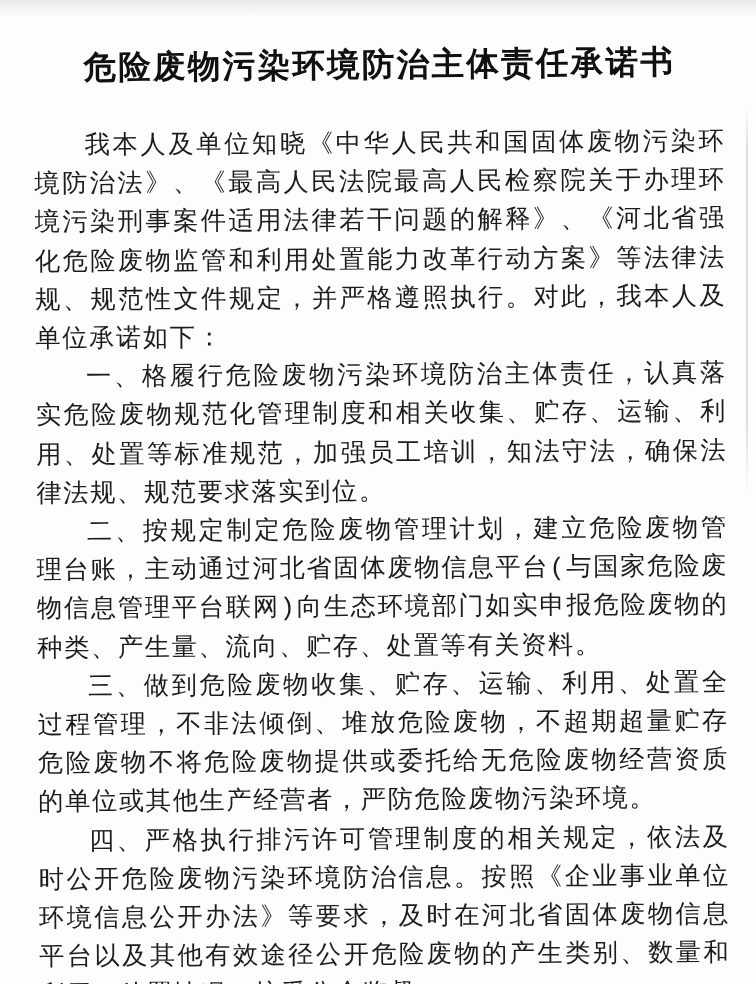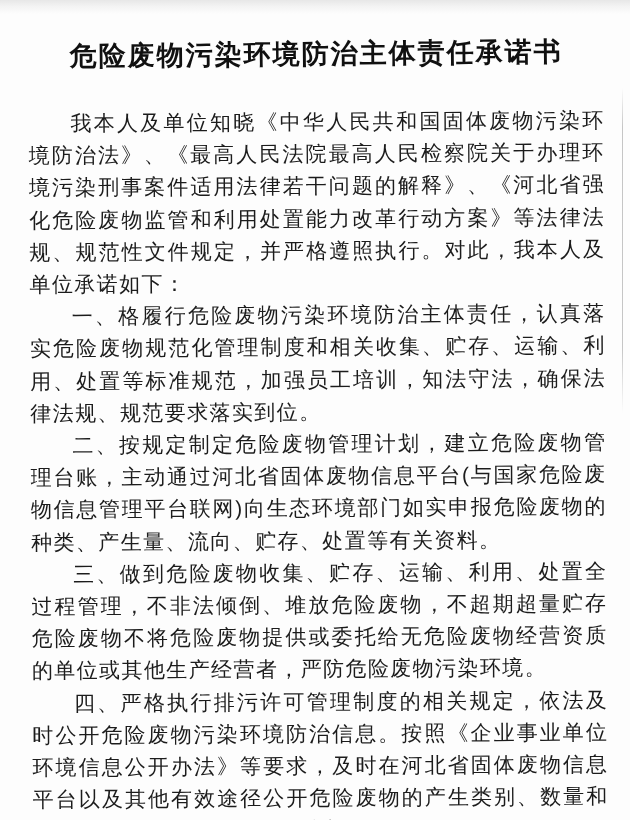--- a/index.html
+++ b/index.html
@@ -8,21 +8,21 @@
     width: 630px;
     height: 820px;
     overflow: hidden;
     background: #ffffff;
   }
   .page {
     position: relative;
     width: 630px;
     height: 820px;
     background: #fdfdfd;
-    font-family: Liberation Sans, sans-serif;
+    font-family: Liberation Mono, monospace;
     color: #1b1b1b;
   }
   
   .scan-shadow-top {
     position: absolute;
     top: 0; left: 0; right: 0;
     height: 14px;
     background: linear-gradient(to bottom, #e7e7e7 0%, #f3f3f3 45%, rgba(253,253,253,0) 100%);
     pointer-events: none;
   }

